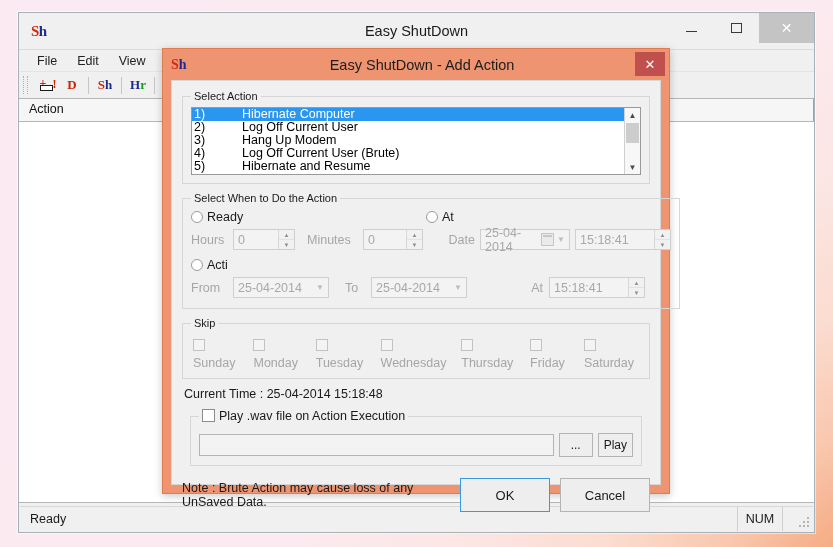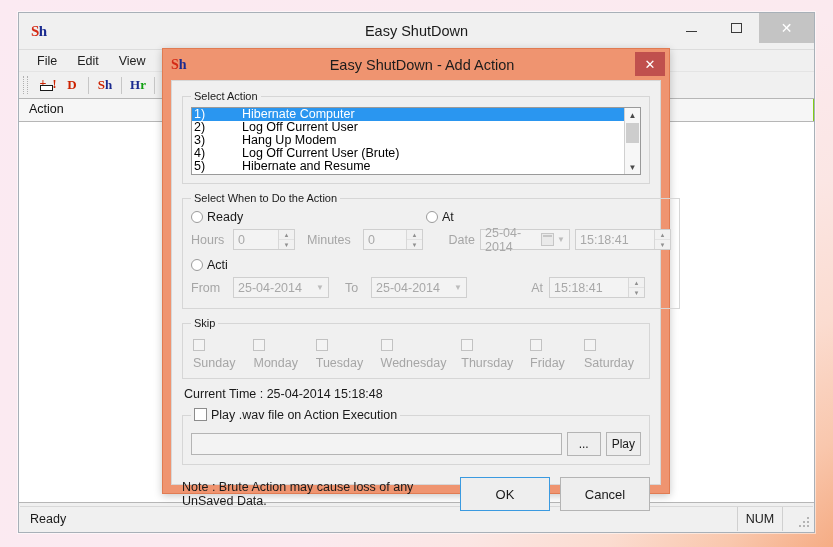--- a/index.html
+++ b/index.html
@@ -152,21 +152,21 @@
   .caret{margin-left:auto;margin-right:4px;font-size:8px;color:#bcbcbc;}
   .cal-ico{
     width:12px;height:11px;border:1px solid #c6c6c6;background:#eaeaea;margin-left:auto;
     position:relative;
   }
   .cal-ico:before{content:"";position:absolute;left:1px;right:1px;top:1px;height:2px;background:#c6c6c6;}
 
   .skip-row{display:flex;align-items:center;gap:10px;padding:2px 0 2px 2px;}
   .cur-time{font-size:12.5px;color:#1a1a1a;margin:6px 0 7px 2px;}
 
-  .wav-fs{border:1px solid #d6d6d6;padding:6px 8px 8px 8px;margin:0;position:relative;}
+  .wav-fs{border:1px solid #d6d6d6;padding:6px 8px 8px 8px;margin:8px;position:relative;}
   .wav-fs > legend{font-size:12.5px;color:#1a1a1a;padding:0 3px;}
   .wav-row{display:flex;align-items:center;gap:5px;margin-top:4px;}
   .wav-input{flex:1;height:22px;border:1px solid #b4b4b4;background:#f3f3f3;box-sizing:border-box;}
   .sm-btn{
     height:22px;min-width:22px;padding:0 5px;border:1px solid #b4b4b4;background:#eeeeee;
     font-size:12px;color:#1a1a1a;display:flex;align-items:center;justify-content:center;
   }
 
   .footer{display:flex;align-items:center;margin-top:12px;}
   .note{font-size:12.5px;color:#1a1a1a;flex:1;}

